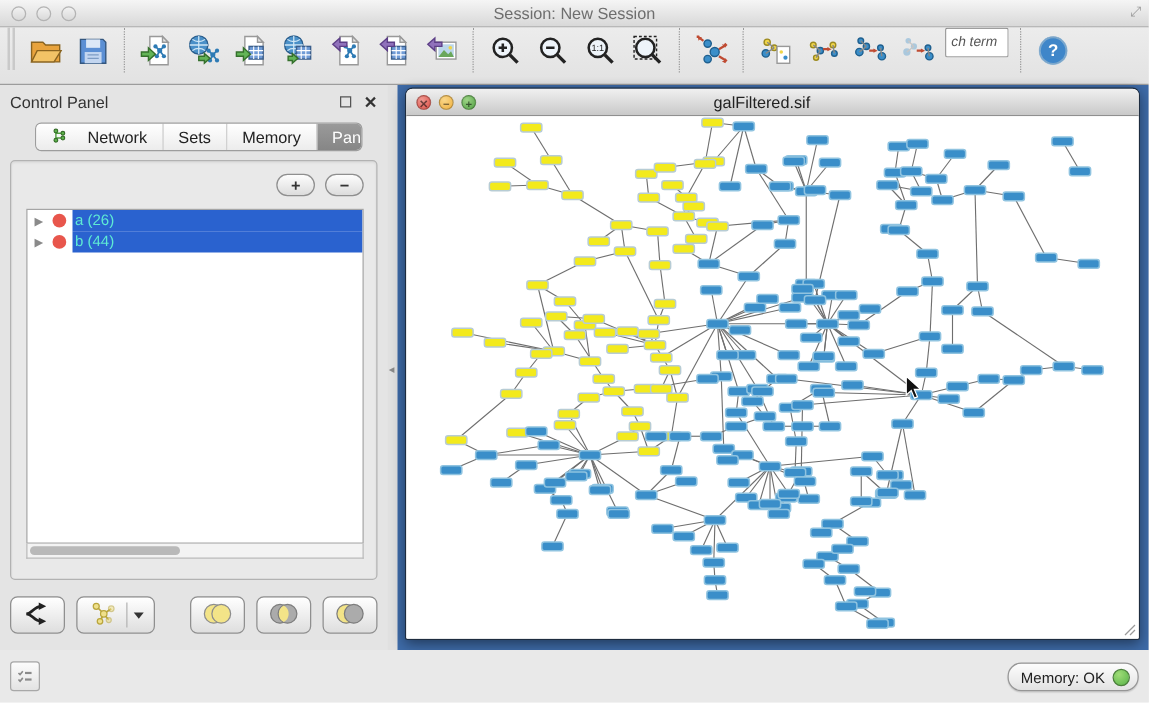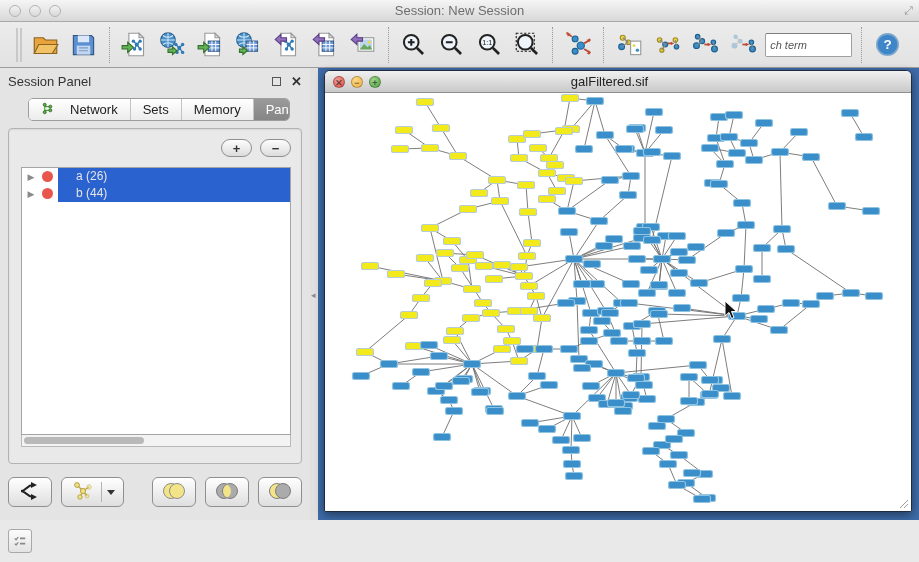--- a/index.html
+++ b/index.html
@@ -12,26 +12,26 @@
     display:flex; align-items:center; }
   .traffic { display:flex; gap:8px; margin-left:9px; }
   .traffic .dot { width:12px; height:12px; border-radius:50%; border:1px solid #b3b3b3;
     background:linear-gradient(#f2f2f2,#d9d9d9); }
   .title-text { position:absolute; left:0; right:0; text-align:center; color:#6e6e6e; font-size:13px; }
   .fullscreen-glyph { position:absolute; right:6px; top:4px; color:#9a9a9a; font-size:11px; }
 
   
   .toolbar { position:absolute; left:0; top:22px; width:919px; height:46px;
     background:linear-gradient(#ececec,#e2e2e2); border-bottom:1px solid #9c9c9c;
-    display:flex; align-items:center; padding:0 16px; gap:6px; }
+    display:flex; align-items:flex-start; padding:0 6px; gap:6px; }
   .tb-handle { width:6px; height:34px; border-left:2px solid #c9c9c9; border-right:2px solid #c9c9c9; margin-right:2px; }
   .tb-btn { width:32px; height:36px; display:flex; align-items:center; justify-content:center; border-radius:4px; }
   .tb-btn svg { width:27px; height:27px; }
   .tb-sep { width:0; height:36px; border-left:1px dotted #9a9a9a; margin:0 3px; }
-  .tb-search { width:87px; height:24px; border:1px solid #9f9f9f; border-top-color:#7f7f7f;
+  .tb-search { width:51px; height:24px; border:1px solid #9f9f9f; border-top-color:#7f7f7f;
     background:#fff; border-radius:2px; font-style:italic; color:#555; font-size:11px;
     padding:0 4px; display:flex; align-items:center; overflow:hidden; white-space:nowrap; }
 
   
   .content { position:absolute; left:0; top:68px; width:919px; height:452px; }
 
   
   .control-panel { position:absolute; left:0; top:0; width:310px; height:452px; background:#e4e4e4; }
   .cp-header { height:26px; display:flex; align-items:center; padding:0 8px; }
   .cp-title { font-size:13px; color:#333; flex:1; }
@@ -49,21 +49,21 @@
     box-shadow:inset 0 1px 2px rgba(0,0,0,.08); }
   .pm-row { position:absolute; right:10px; top:10px; display:flex; gap:8px; }
   .pm-btn { width:31px; height:18px; border:1px solid #8f8f8f; border-radius:9px;
     background:linear-gradient(#fdfdfd,#dcdcdc); font-weight:bold; font-size:13px; color:#333;
     display:flex; align-items:center; justify-content:center; line-height:1; }
   .set-list { position:absolute; left:12px; top:38px; width:270px; height:268px;
     background:#fff; border:1px solid #a5a5a5; overflow:hidden; }
   .set-row { display:flex; align-items:center; height:17px; font-size:12px; }
   .row-arrow { width:18px; text-align:center; color:#8a8a8a; font-size:9px; }
   .row-dot { width:11px; height:11px; border-radius:50%; background:#e8564c; margin:0 5px 0 2px; flex:none; }
-  .row-label { flex:1; height:17px; line-height:17px; padding-left:18px; color:#e5e5e5; }
+  .row-label { flex:1; height:17px; line-height:17px; padding-left:2px; color:#5eead4; }
   .set-row.selected .row-label { background:var(--sel,#2a62cf); }
   .hscroll { position:absolute; left:12px; top:306px; width:270px; height:12px;
     background:#f3f3f3; border:1px solid #b9b9b9; border-top:none; }
   .hthumb { position:absolute; left:2px; top:2px; width:120px; height:7px; background:#b9b9b9; border-radius:4px; }
   .cp-actions { position:absolute; left:8px; top:404px; width:294px; height:40px; display:flex; align-items:center; gap:9px; }
   .act-btn { height:30px; border:1px solid #8f8f8f; border-radius:6px;
     background:linear-gradient(#ffffff,#dedede); display:flex; align-items:center; justify-content:center; padding:0 8px; }
   .act-btn svg { width:26px; height:20px; }
   .act-combo { display:flex; align-items:center; gap:5px; }
   .combo-divider { width:0; height:20px; border-left:1px solid #b4b4b4; }
@@ -311,21 +311,21 @@
         <circle cx="12" cy="12" r="9.5" fill="none" stroke="#9cc4e4" stroke-width="1.5" opacity=".7"></circle>
         <text x="12" y="16" font-size="12" font-weight="bold" text-anchor="middle" fill="#fff" font-family="Liberation Sans,sans-serif">?</text>
       </svg>
     </div>
   </div>
 
 <div class="content">
 
   <div class="control-panel">
     <div class="cp-header">
-      <div class="cp-title">Session Panel</div>
+      <div class="cp-title">Control Panel</div>
       <div class="cp-float"></div>
       <div class="cp-close">✕</div>
     </div>
     <div class="cp-tabs">
         <div class="cp-tab">
           <span><svg viewBox="0 0 14 14">
               <path d="M4 3v8M4 5h5M4 9h5" stroke="#4f9e3f" stroke-width="1.2" fill="none"></path>
               <circle cx="4" cy="3" r="1.6" fill="#5cb34a" stroke="#376e2b"></circle>
               <circle cx="10" cy="5" r="1.6" fill="#5cb34a" stroke="#376e2b"></circle>
               <circle cx="10" cy="9" r="1.6" fill="#5cb34a" stroke="#376e2b"></circle>
@@ -945,13 +945,17 @@
 
 <div class="statusbar">
   <div class="sb-left-btn">
     <svg viewBox="0 0 16 16" width="14" height="14">
       <path d="M2 5l1.5 1.5L6 3.5" stroke="#8a8a8a" stroke-width="1.5" fill="none"></path>
       <rect x="8" y="4" width="6" height="2" fill="#8a8a8a"></rect>
       <path d="M2 11l1.5 1.5L6 9.5" stroke="#8a8a8a" stroke-width="1.5" fill="none"></path>
       <rect x="8" y="10" width="6" height="2" fill="#8a8a8a"></rect>
     </svg>
   </div>
+  <div class="memory-btn">
+    <span>Memory: OK</span>
+    <span class="mem-dot"></span>
+  </div>
 </div>
 
 </body></html>

